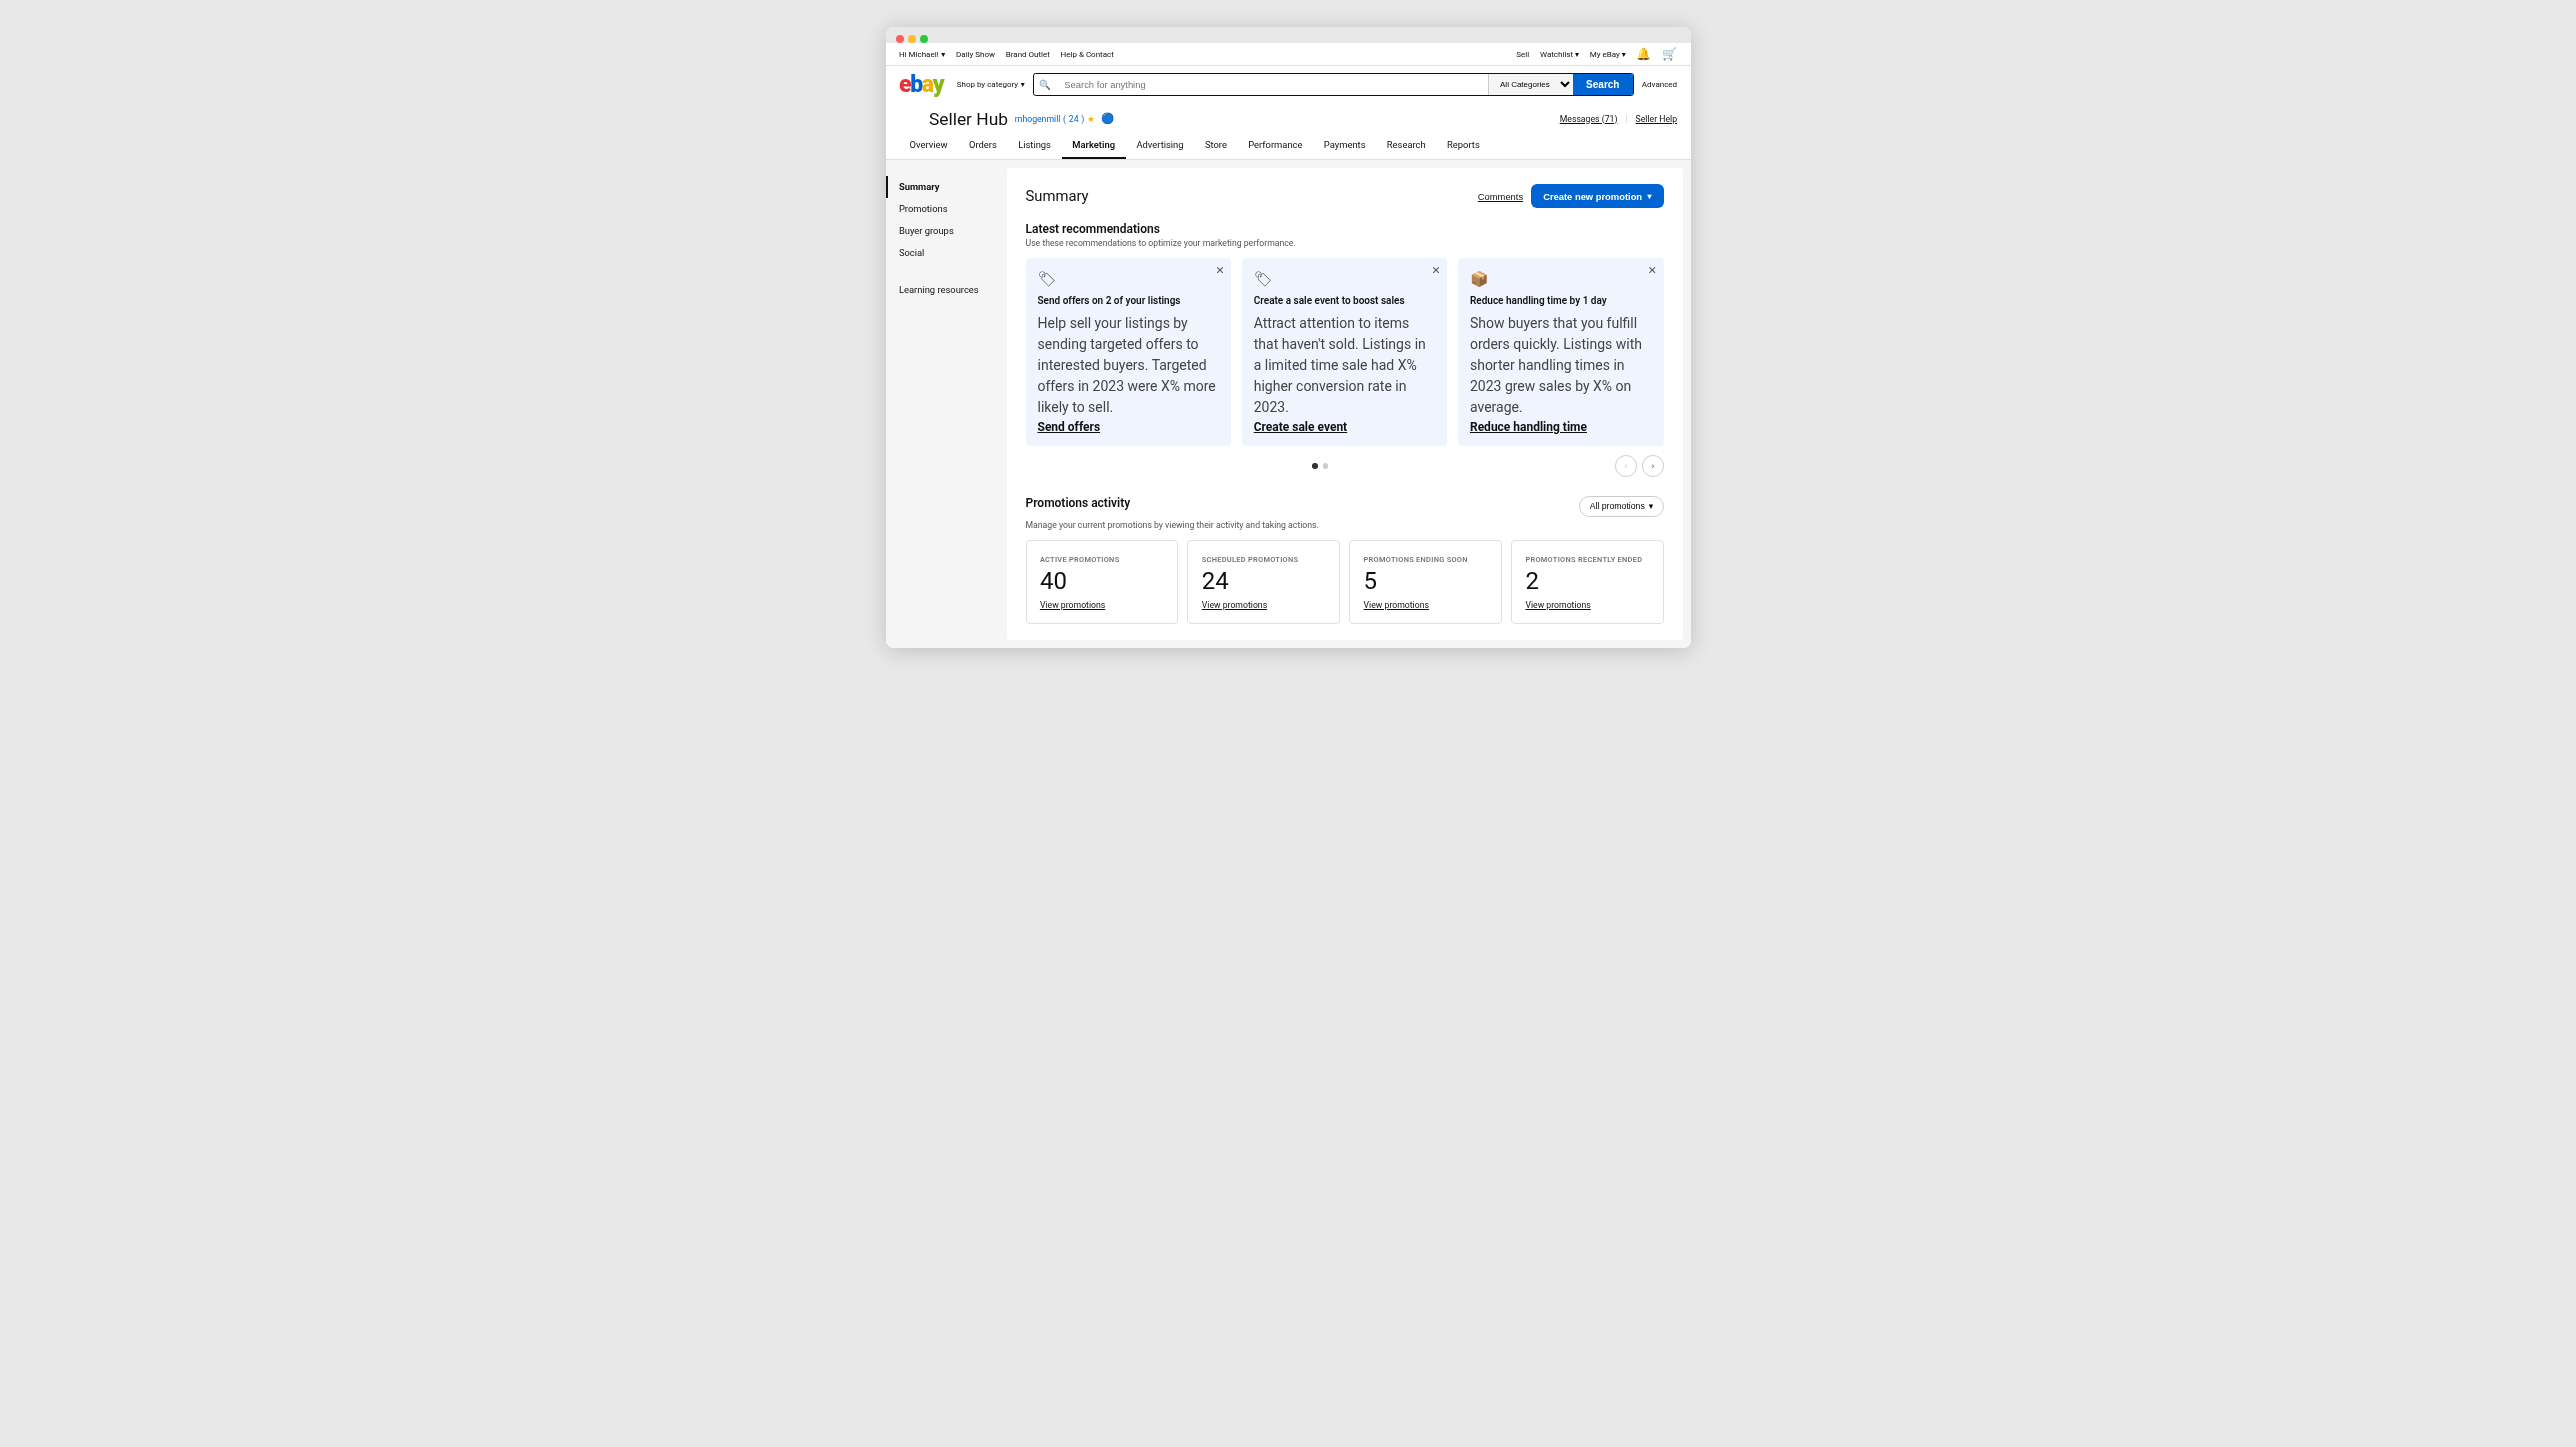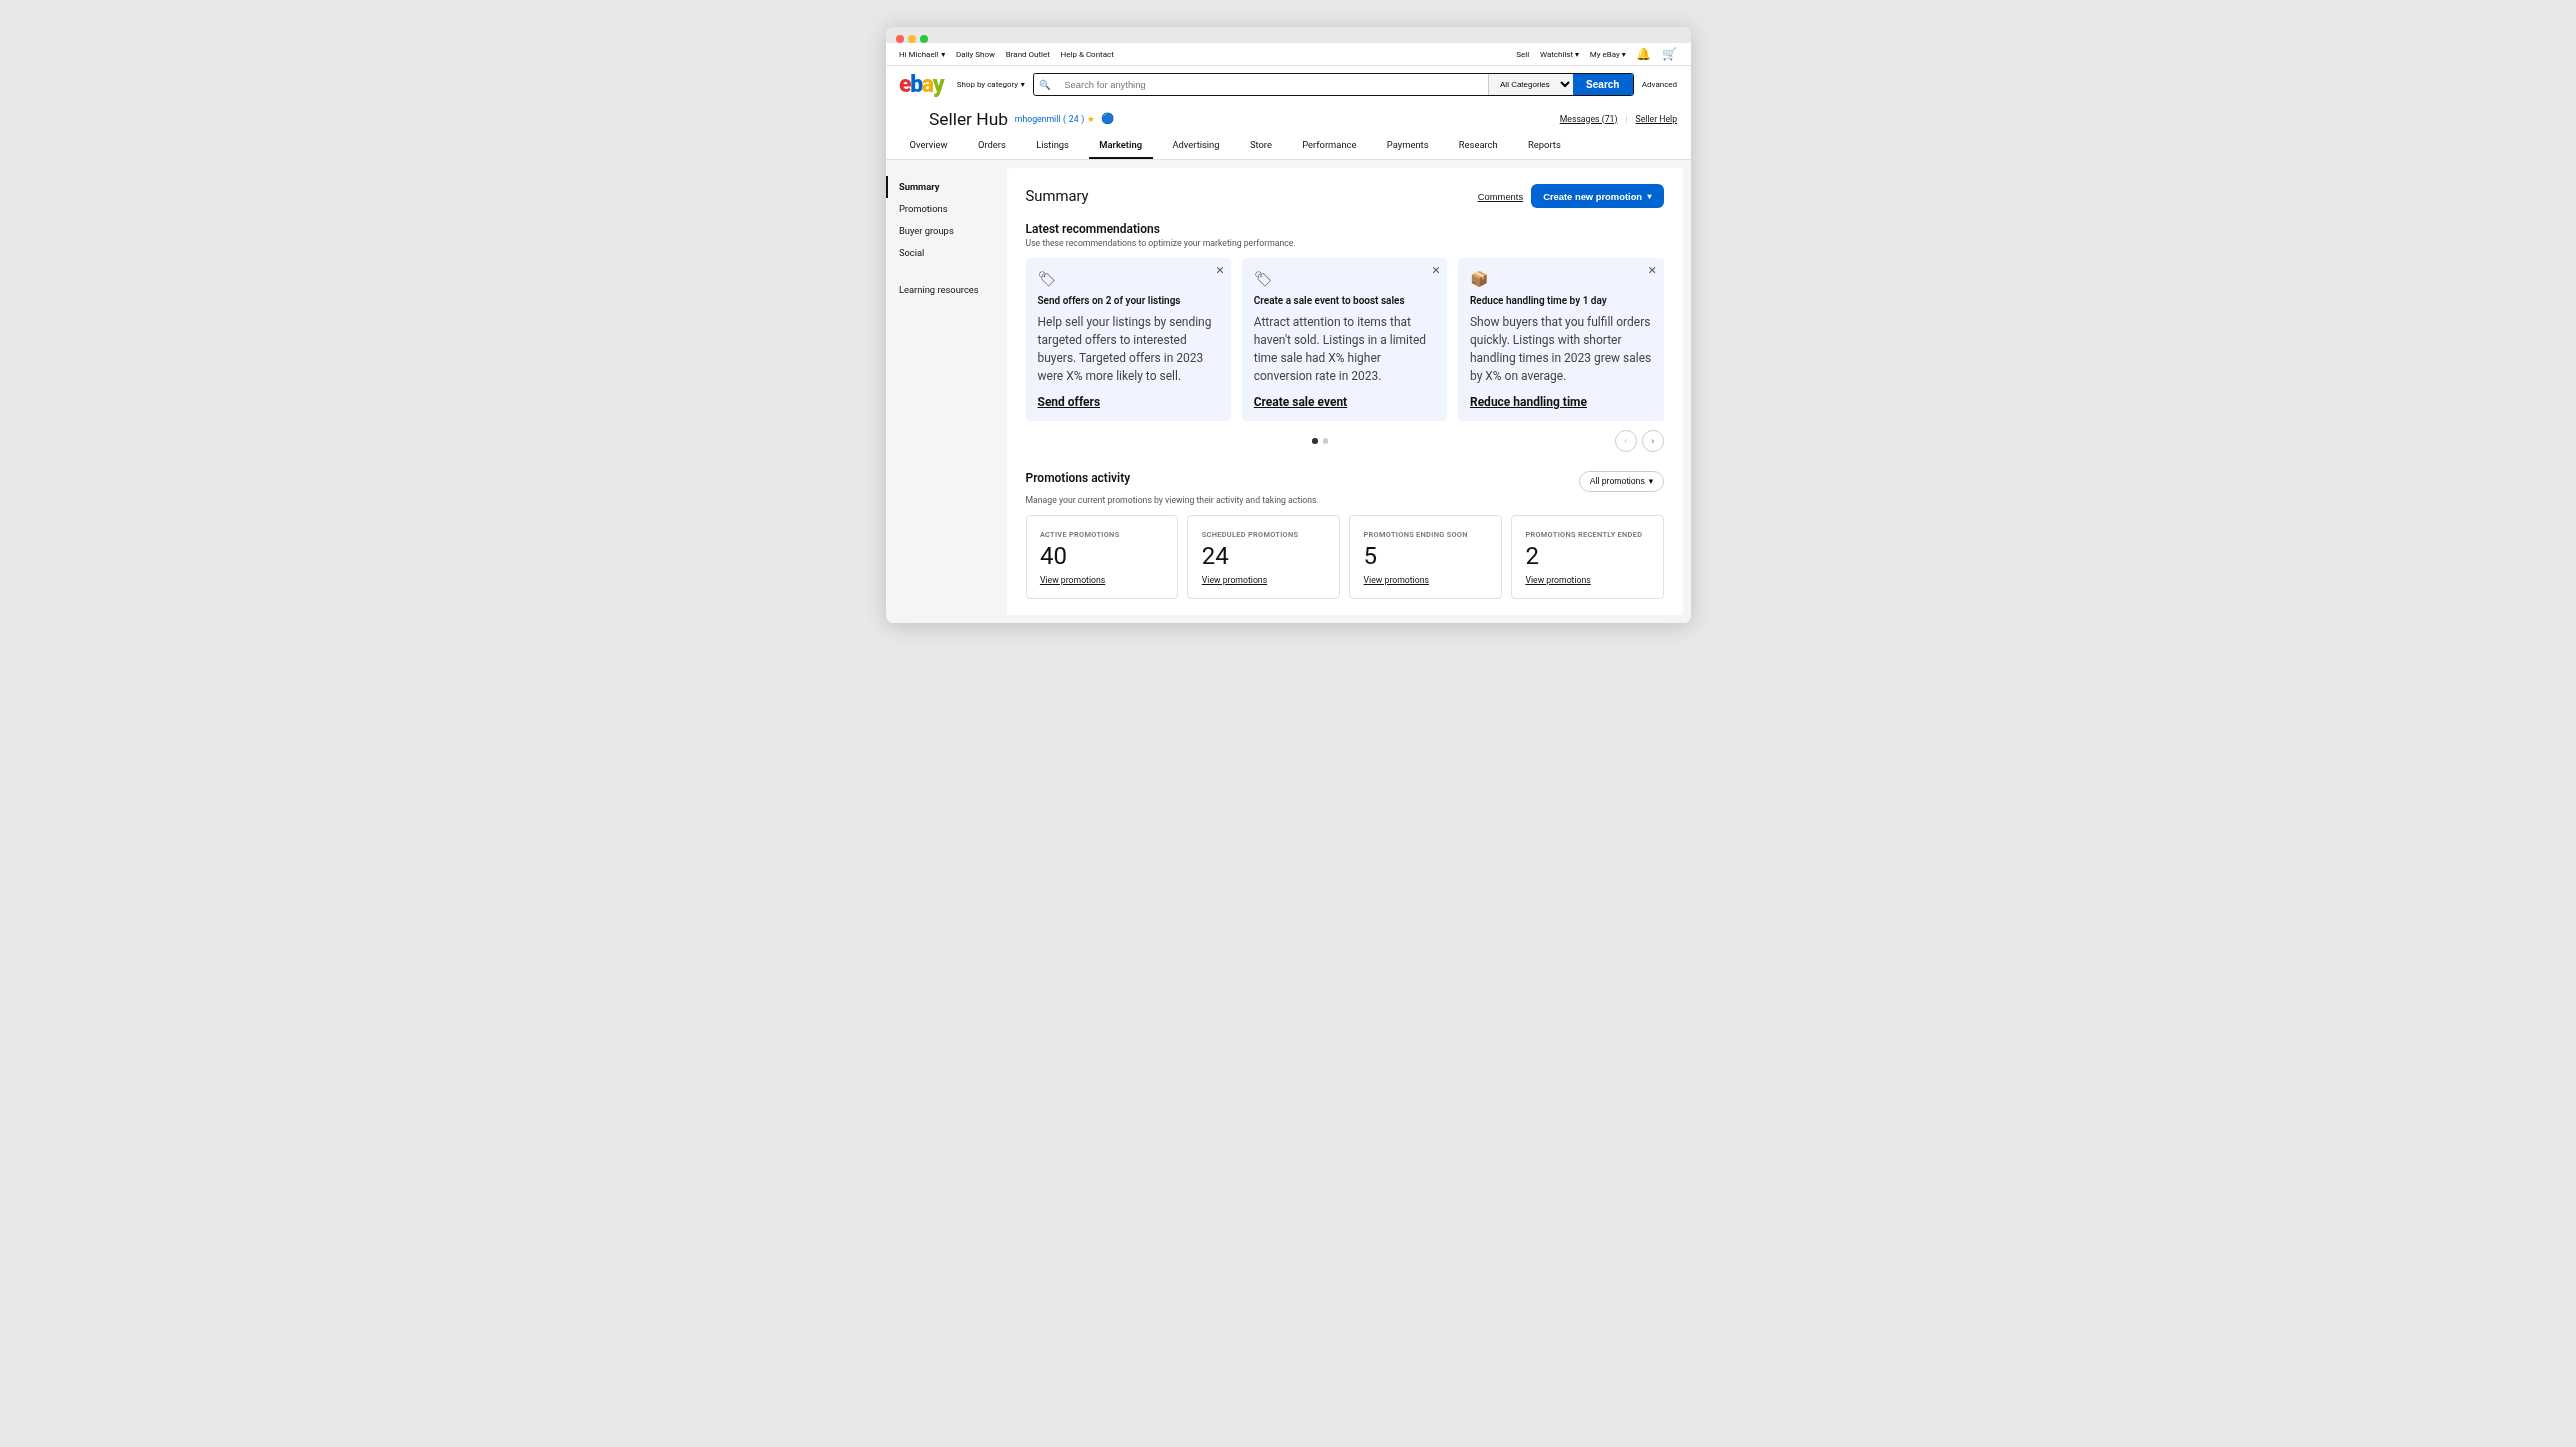--- a/index.html
+++ b/index.html
@@ -150,21 +150,21 @@
     }
     .rating-star { color: #f5af02; font-size: 8.7px; }
     .fb-icon { font-size: 10.7px; }
     .hub-links { display: flex; align-items: center; gap: 8px; font-size: 8.7px; }
     .hub-link { color: #111; text-decoration: underline; cursor: pointer; }
     .hub-link-sep { color: #ccc; }
 
     
     .main-nav {
       display: flex;
-      gap: 9px;
+      gap: 0;
       background: #fff;
     }
     .nav-item {
       padding: 6.7px 10.7px;
       font-size: 9.4px;
       color: #111;
       cursor: pointer;
       text-decoration: none;
       border-bottom: 2px solid transparent;
       white-space: nowrap;
@@ -289,23 +289,23 @@
       font-size: 14.8px;
       margin-bottom: 6.7px;
       color: #555;
     }
     .rec-card-title {
       font-size: 10px;
       font-weight: 600;
       margin-bottom: 6.7px;
     }
     .rec-card-body {
-      font-size: 12px;
+      font-size: 14px;
       color: #444;
-      margin-bottom: 10px;
+      margin-bottom: 2px;
       line-height: 1.5;
     }
     .rec-card-link {
       font-size: 12px;
       font-weight: 700;
       color: #111;
       text-decoration: underline;
       cursor: pointer;
       text-align: right;
     }

